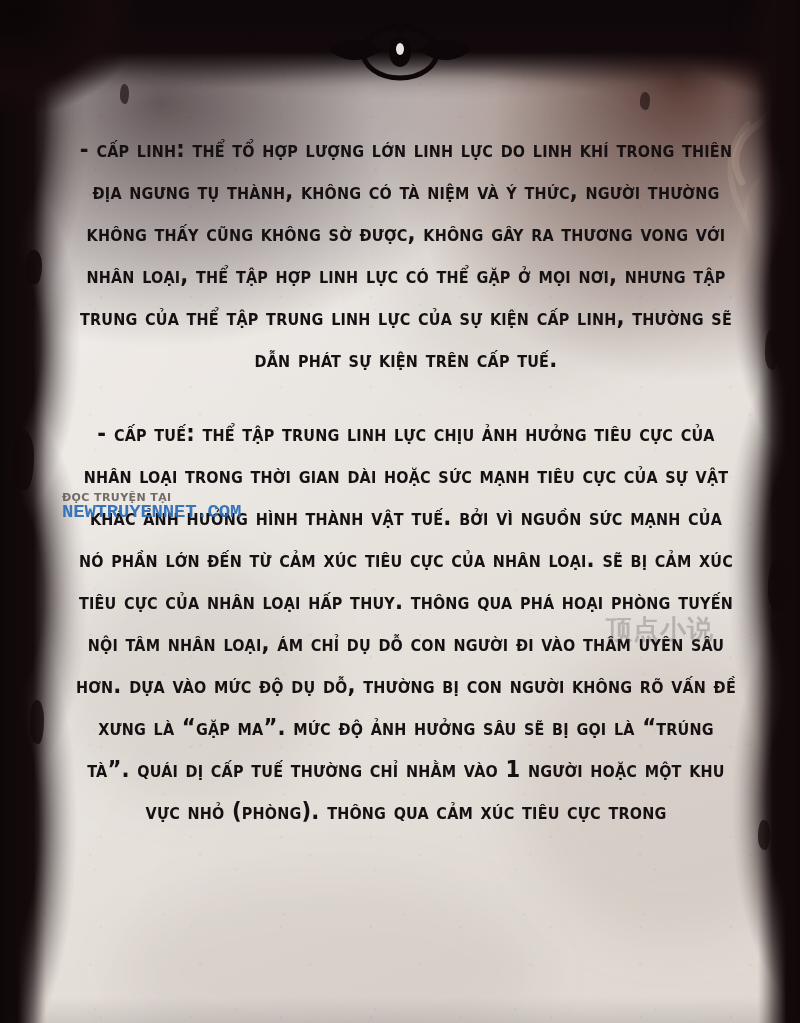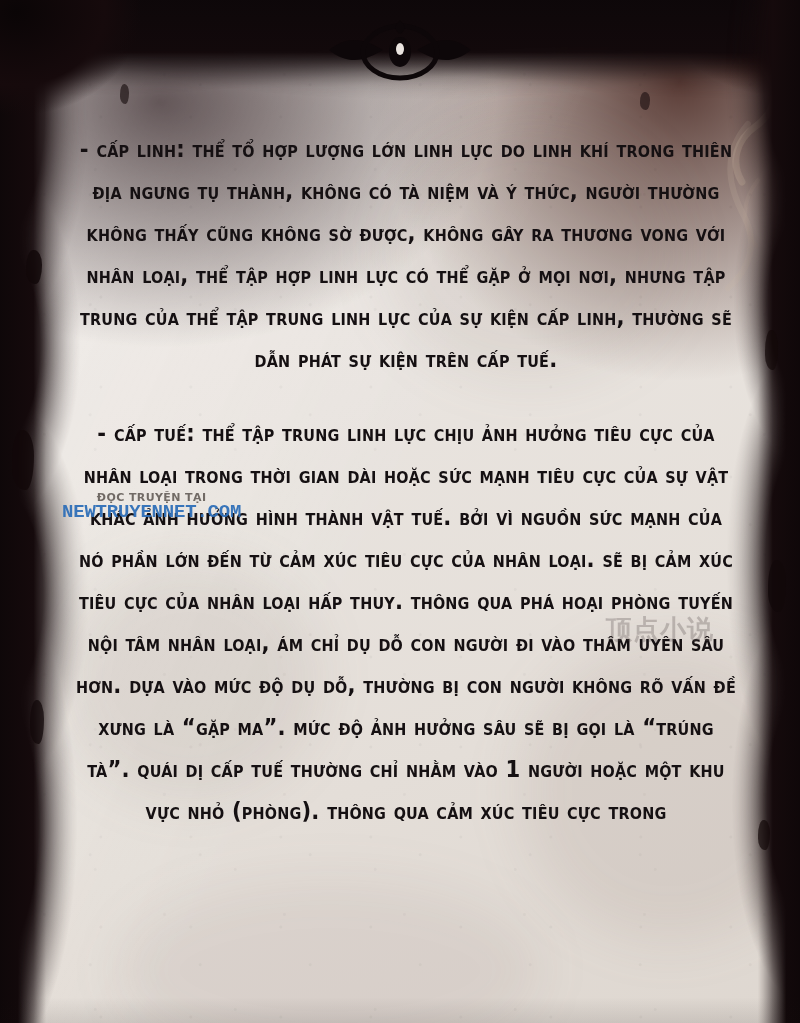--- a/index.html
+++ b/index.html
@@ -176,21 +176,21 @@
     text-align: center;
     margin: 0;
   }
   .para.p2 { margin-top: 32px; }
 
   
   .watermark {
     position: absolute;
     left: 62px;
     top: 492px;
-    text-align: center;
+    text-align: left;
     pointer-events: none;
     line-height: 1.02;
   }
   .wm-top {
     font-family: "DejaVu Sans", sans-serif;
     font-size: 11px;
     font-weight: 700;
     color: #5c5550;
     letter-spacing: .4px;
     opacity: .85;

